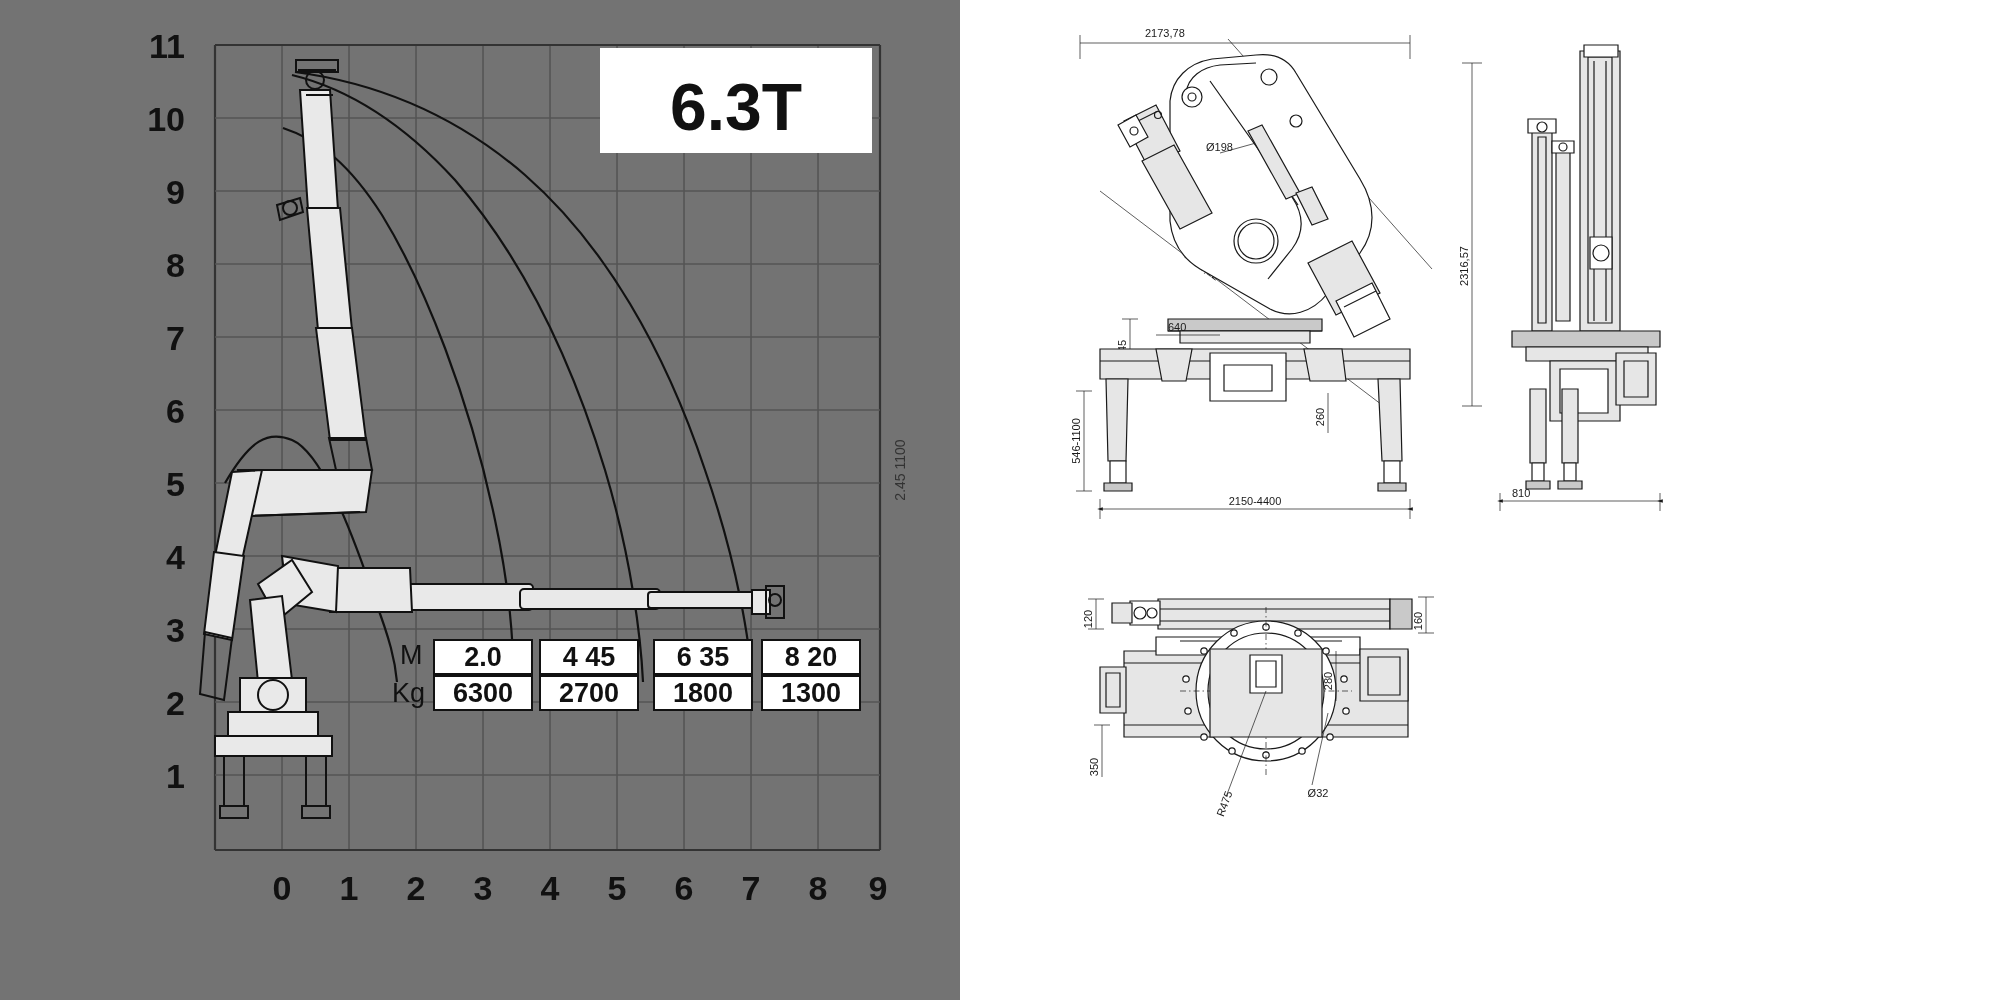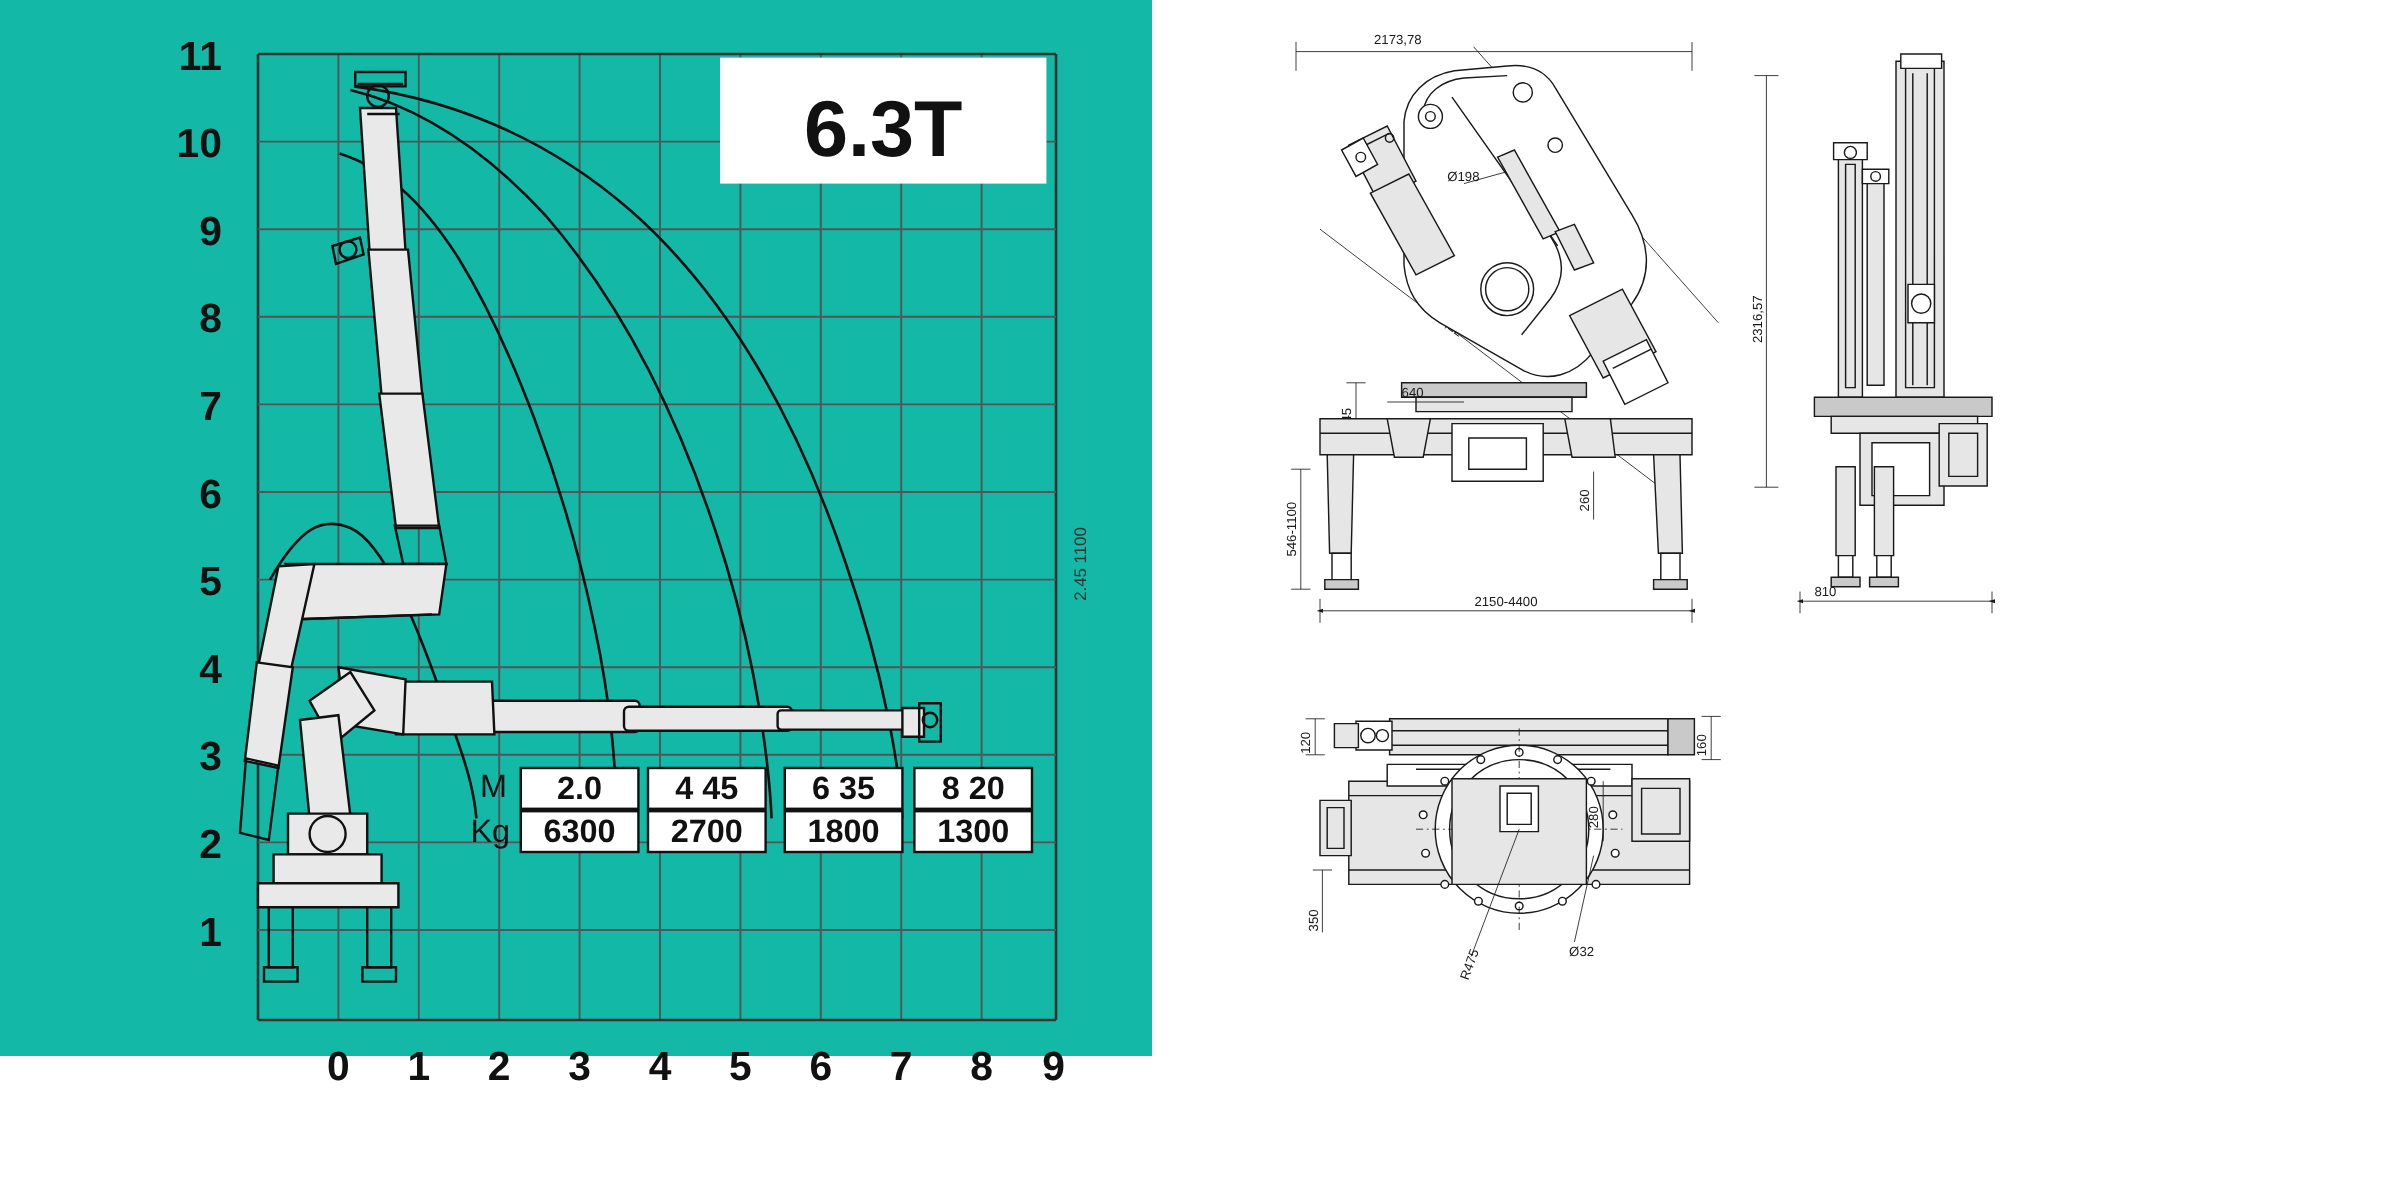--- a/index.html
+++ b/index.html
@@ -20,22 +20,22 @@
     height: 1000px;
     background: #ffffff;
   }
 
   
   .load-chart {
     position: absolute;
     left: 0px;
     top: 0px;
     width: 960px;
-    height: 880px;
-    background: #14b8a6;
+    height: 1000px;
+    background: #737373;
   }
   .chart-svg {
     position: absolute;
     left: 0;
     top: 0;
   }
 
   
   .drawings {
     position: absolute;

